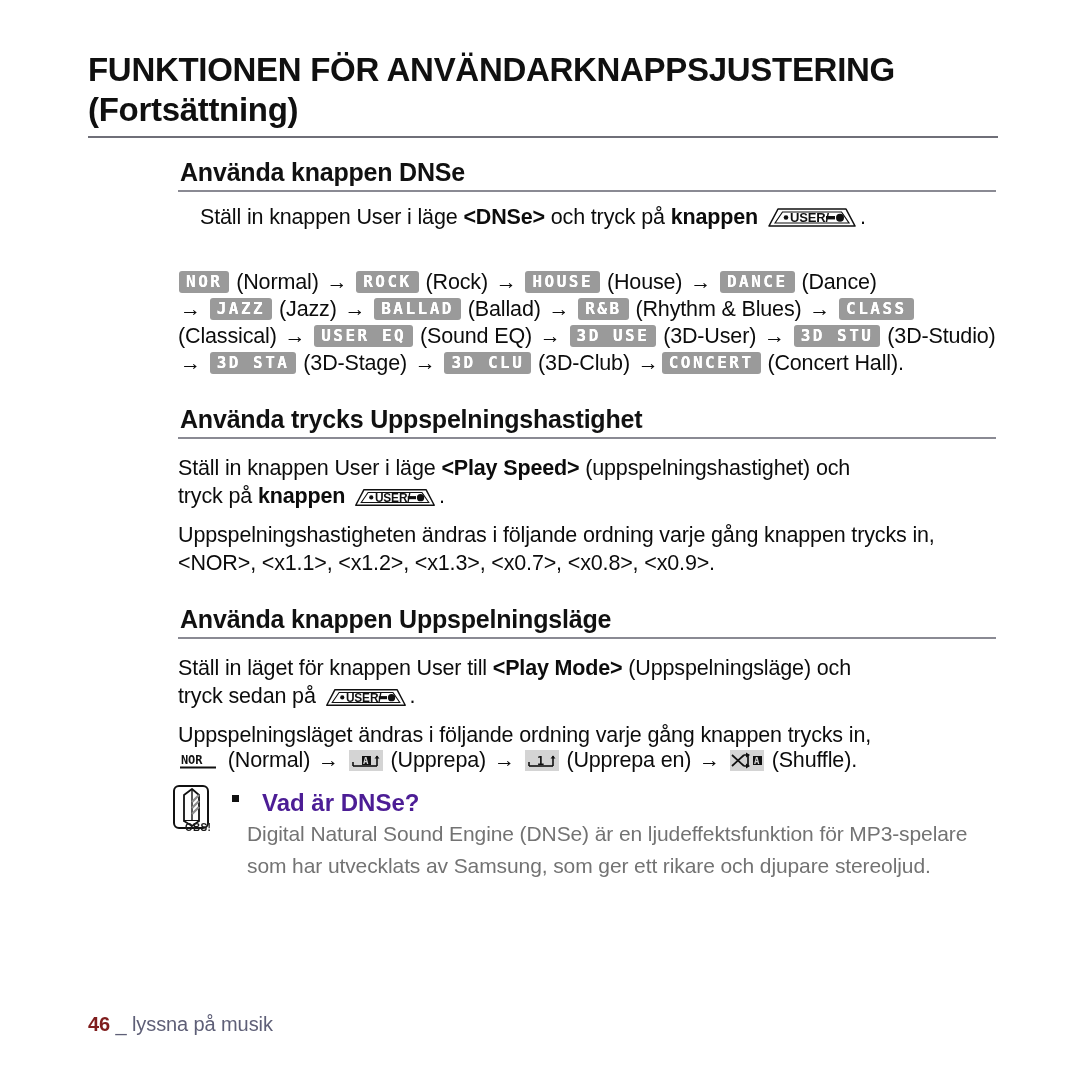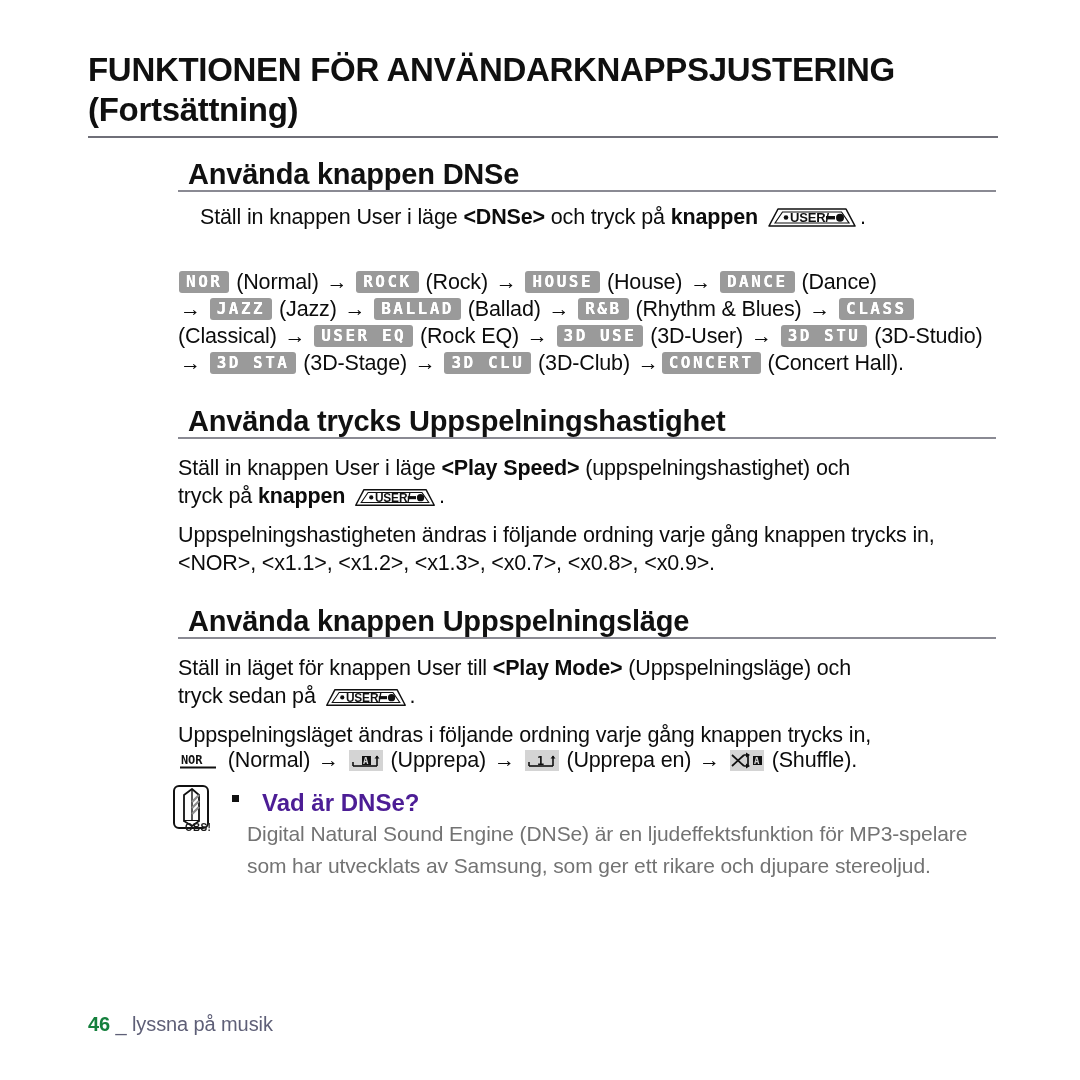--- a/index.html
+++ b/index.html
@@ -40,23 +40,23 @@
     left: 88px;
     top: 136px;
     width: 910px;
     height: 2px;
     background: #6f6f78;
   }
 
   
   .section-head {
     position: absolute;
-    left: 188px;
+    left: 180px;
     width: 818px;
-    font-size: 29px;
+    font-size: 25px;
     font-weight: bold;
     color: #111111;
     letter-spacing: -0.2px;
   }
   .section-rule {
     position: absolute;
     left: 178px;
     width: 818px;
     height: 2px;
     background: #8a8a93;
@@ -173,21 +173,21 @@
 
   
   .footer {
     position: absolute;
     left: 88px;
     top: 1013px;
     font-size: 20px;
     color: #5e5f77;
     letter-spacing: -0.1px;
   }
-  .footer .pg { font-weight: bold; color: #15803d; }
+  .footer .pg { font-weight: bold; color: #7f1d1d; }
 </style>
 </head>
 <body>
 
 <div class="page">
 
   <div class="chapter-title">
     <span>FUNKTIONEN FÖR ANVÄNDARKNAPPSJUSTERING</span><br>
     <span>(Fortsättning)</span>
   </div>
@@ -236,21 +236,21 @@
     <span>(House)</span>
     <span class="arrow">→</span>
     <span class="lcd">DANCE</span>
     <span>(Dance)</span>
   </div>
 
   <div class="body-text wide" style="top:322px;line-height:27px;">
     <span>(Classical)</span>
     <span class="arrow">→</span>
     <span class="lcd">USER EQ</span>
-    <span>(Rock EQ)</span>
+    <span>(Sound EQ)</span>
     <span class="arrow">→</span>
     <span class="lcd">3D USE</span>
     <span>(3D-User)</span>
     <span class="arrow">→</span>
     <span class="lcd">3D STU</span>
     <span>(3D-Studio)</span>
   </div>
 
   <div class="body-text wide" style="top:349px;line-height:27px;">
     <span class="arrow">→</span>

